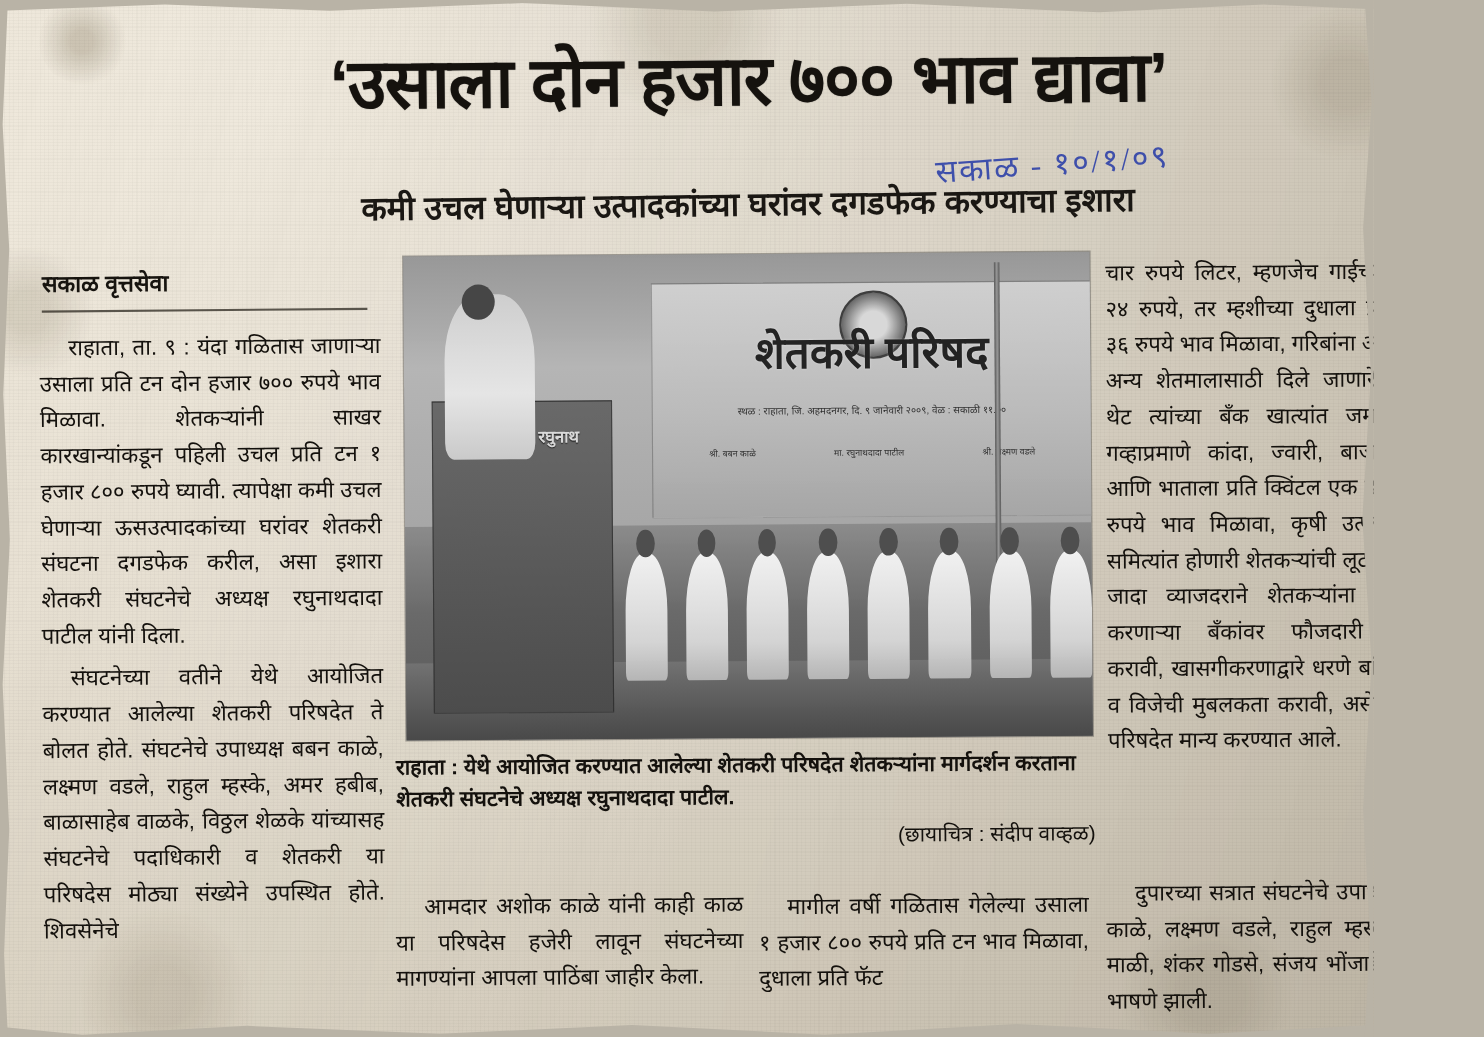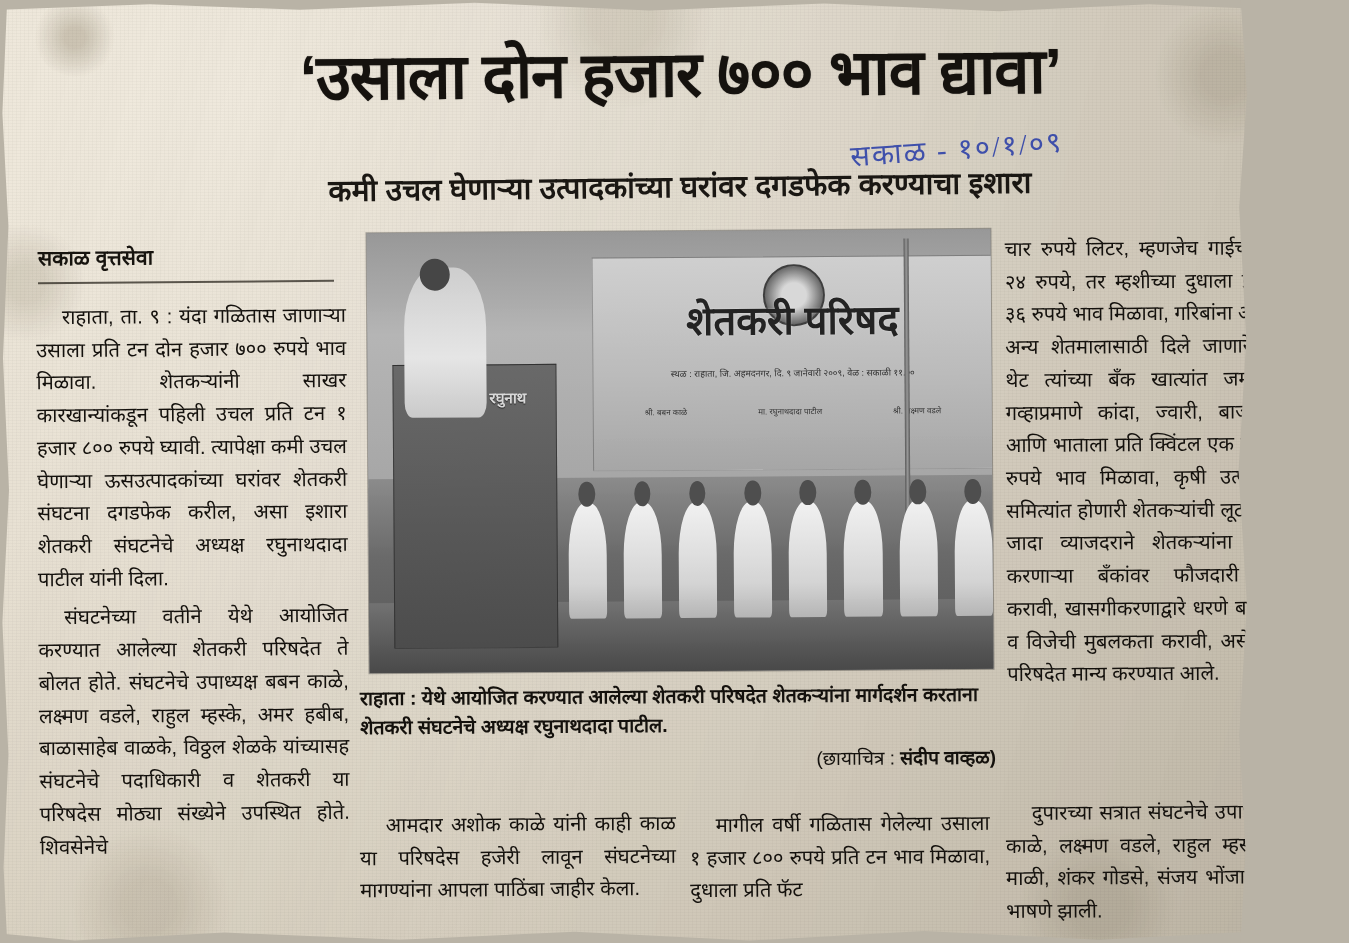--- a/index.html
+++ b/index.html
@@ -287,21 +287,21 @@
     position: absolute;
     left: 360px;
     top: 746px;
     width: 636px;
     text-align: right;
     font-family: "Liberation Sans", sans-serif;
     font-size: 19px;
     color: #14110d;
     transform: rotate(-0.4deg);
   }
-  .credit b { font-weight: bold; }
+  .credit b { font-weight: normal; }
 
   
   .edge-top, .edge-bottom, .edge-left, .edge-right {
     position: absolute;
     background: #b9b3a6;
     pointer-events: none;
     z-index: 6;
   }
   .edge-top { left:0; top:0; width:100%; height:14px;
     clip-path: polygon(0 0,100% 0,100% 60%,92% 30%,80% 80%,66% 25%,52% 75%,38% 20%,24% 70%,12% 30%,0 70%); }

